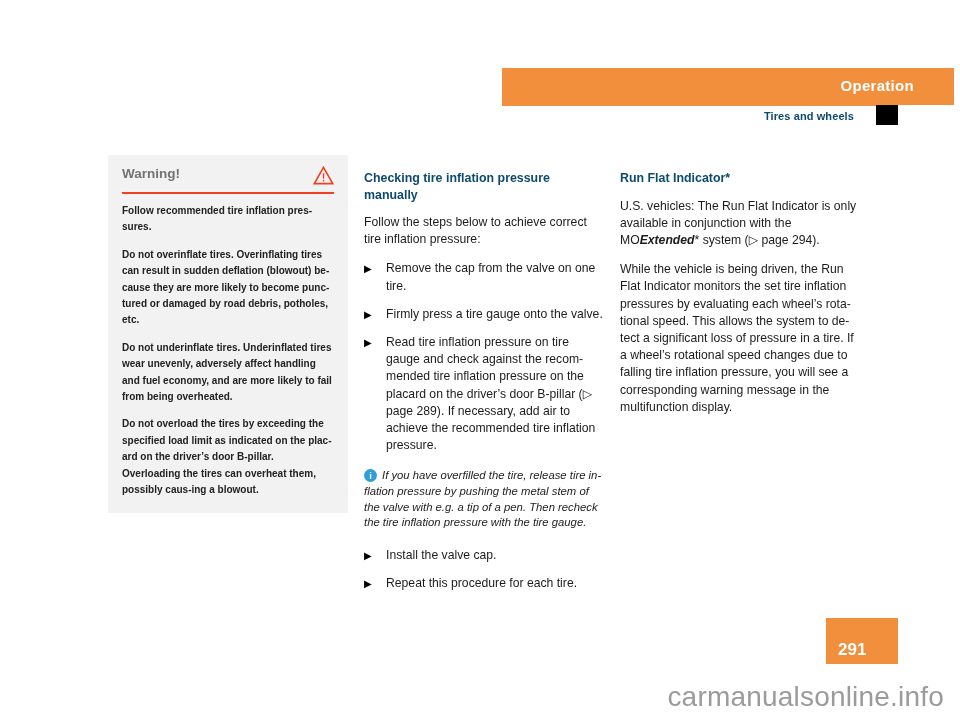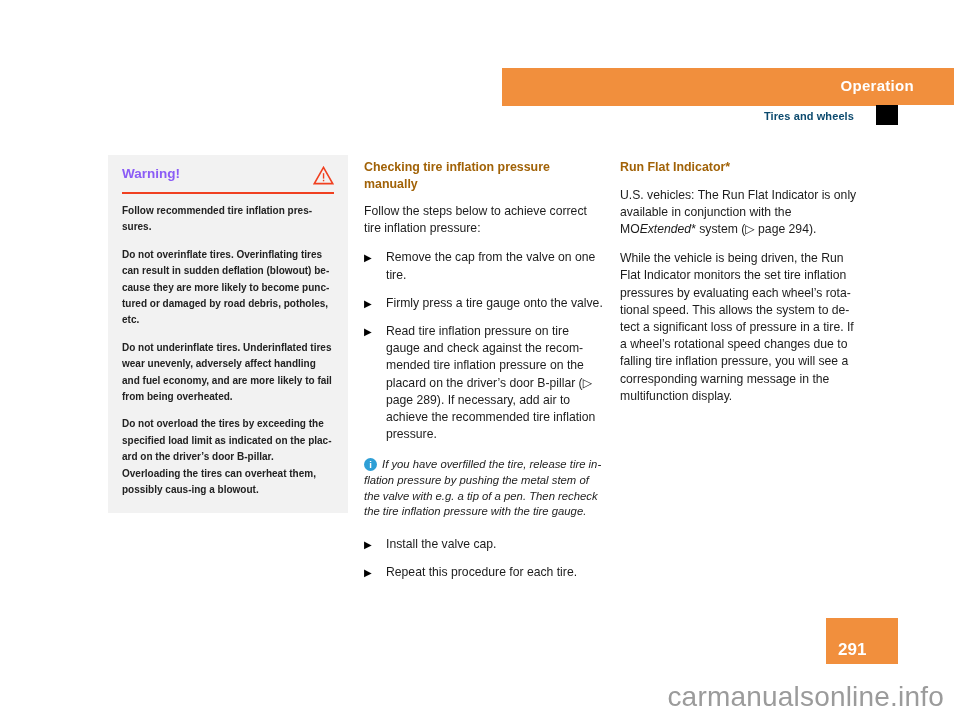--- a/index.html
+++ b/index.html
@@ -85,21 +85,21 @@
     box-sizing: border-box;
     width: 240px;
   }
   #warning-head {
     display: flex;
     align-items: flex-start;
     justify-content: space-between;
     padding-bottom: 7px;
   }
   #warning-title {
-    color: #8b5cf6;
+    color: #737373;
     font-size: 13.5px;
     font-weight: bold;
     line-height: 18px;
   }
   #warning-icon { width: 21px; height: 19px; display: block; margin-top: 1px; }
   #warning-divider {
     height: 2px;
     background: #f04020;
     margin: 0 0 9px 0;
   }
@@ -110,22 +110,22 @@
     margin: 0 0 11px 0;
     font-weight: bold;
   }
   .warn-p:last-child { margin-bottom: 0; }
 
   
   .sec-title {
     font-size: 12.4px;
     font-weight: bold;
     line-height: 16.5px;
-    color: #a16207;
-    margin: 4px 0 11px 0;
+    color: #0c4a6e;
+    margin: 15px 0 11px 0;
   }
   .para {
     font-size: 12.2px;
     line-height: 17.2px;
     color: #1c1c1c;
     margin: 0 0 12px 0;
   }
 
   
   .steps { margin: 0; padding: 0; list-style: none; }
@@ -166,21 +166,21 @@
     background: #2e9fd6;
     color: #ffffff;
     font-style: normal;
     font-weight: bold;
     font-size: 9.5px;
     line-height: 13px;
     text-align: center;
     text-indent: 0;
   }
 
-  .it { font-style: italic; }
+  .it { font-style: italic; font-weight: bold; }
 
   
   #page-number-box {
     position: absolute;
     left: 826px;
     top: 618px;
     width: 72px;
     height: 46px;
     background: #f18f3d;
   }

